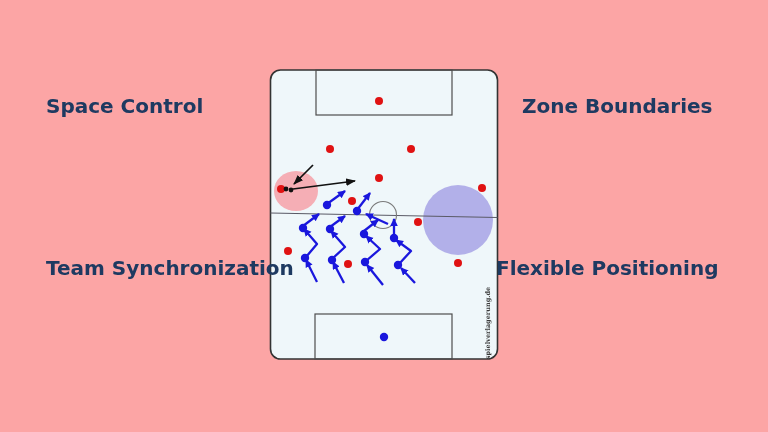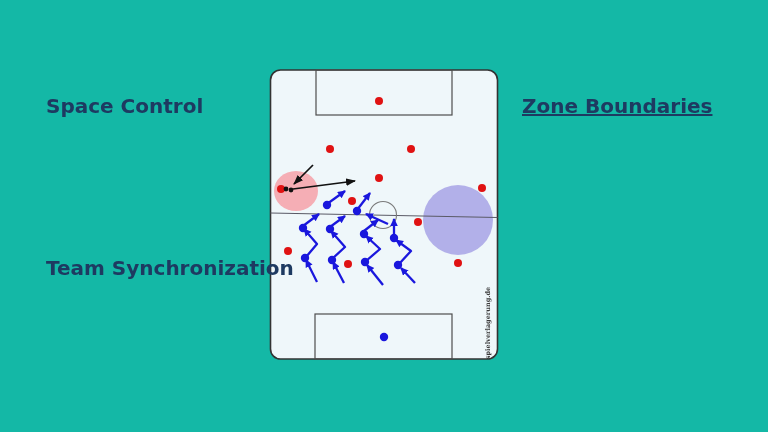--- a/index.html
+++ b/index.html
@@ -19,24 +19,25 @@
     white-space:nowrap;
   }
   .label.tl{left:46px;top:94px;}
   .label.tr{left:522px;top:94px;}
   .label.bl{left:46px;top:256px;}
   .label.br{left:496px;top:256px;}
 </style>
 </head>
 <body>
 
-<div class="stage" style="background: #14b8a6;">
+<div class="stage" style="background: #fca5a5;">
   <div class="label tl" style="color: rgb(30, 58, 97);">Space Control</div>
-  <div class="label tr" style="color: rgb(30, 58, 97); text-decoration: underline;">Zone Boundaries</div>
+  <div class="label tr" style="color: rgb(30, 58, 97);">Zone Boundaries</div>
   <div class="label bl" style="color: rgb(30, 58, 97); text-align: right;">Team Synchronization</div>
+  <div class="label br" style="color: rgb(30, 58, 97);">Flexible Positioning</div>
   <svg id="scene" width="768" height="432" viewBox="0 0 768 432">
       <defs>
         <marker id="head-blue" markerUnits="userSpaceOnUse" markerWidth="10" markerHeight="9" refX="7" refY="3.8" orient="auto">
           <path d="M0,0 L8,3.8 L0,7.6 Z" fill="#1a17dd"></path>
         </marker>
         <marker id="head-black" markerUnits="userSpaceOnUse" markerWidth="12" markerHeight="9" refX="9" refY="3.8" orient="auto">
           <path d="M0,0 L10,3.8 L0,7.6 Z" fill="#111111"></path>
         </marker>
       </defs>
       <rect x="270.5" y="70" width="227" height="289" rx="10" fill="#eff7fa" stroke="#333333" stroke-width="1.6"></rect>

